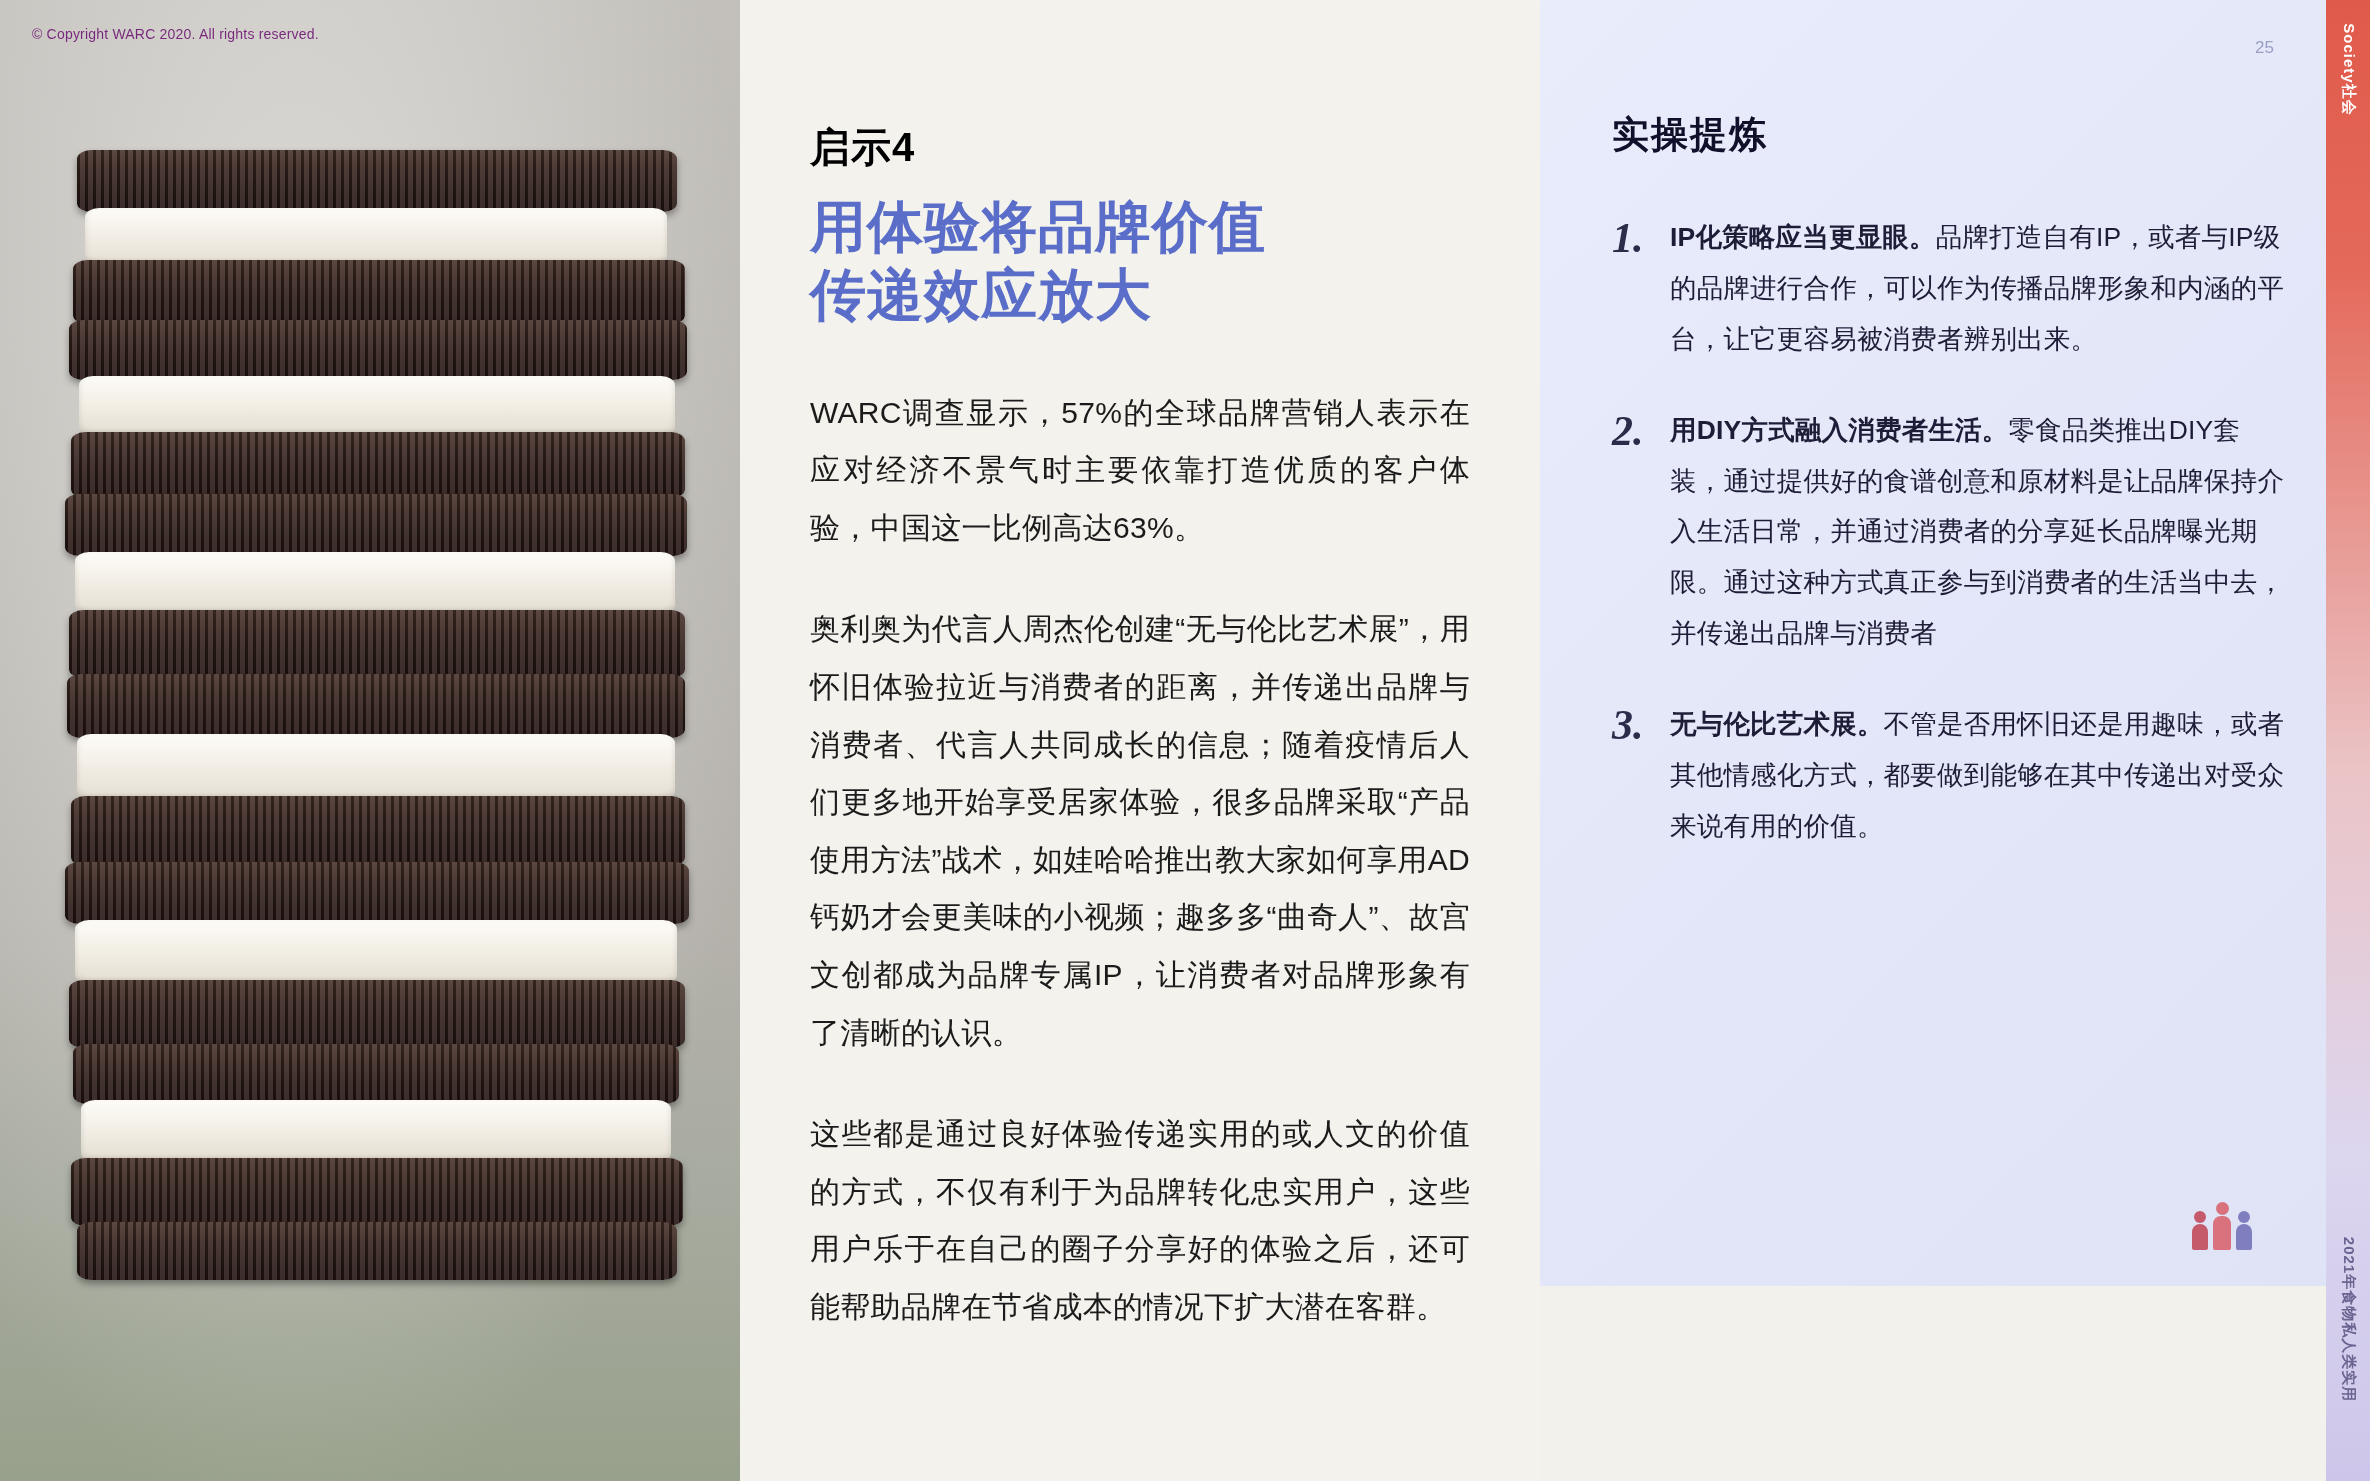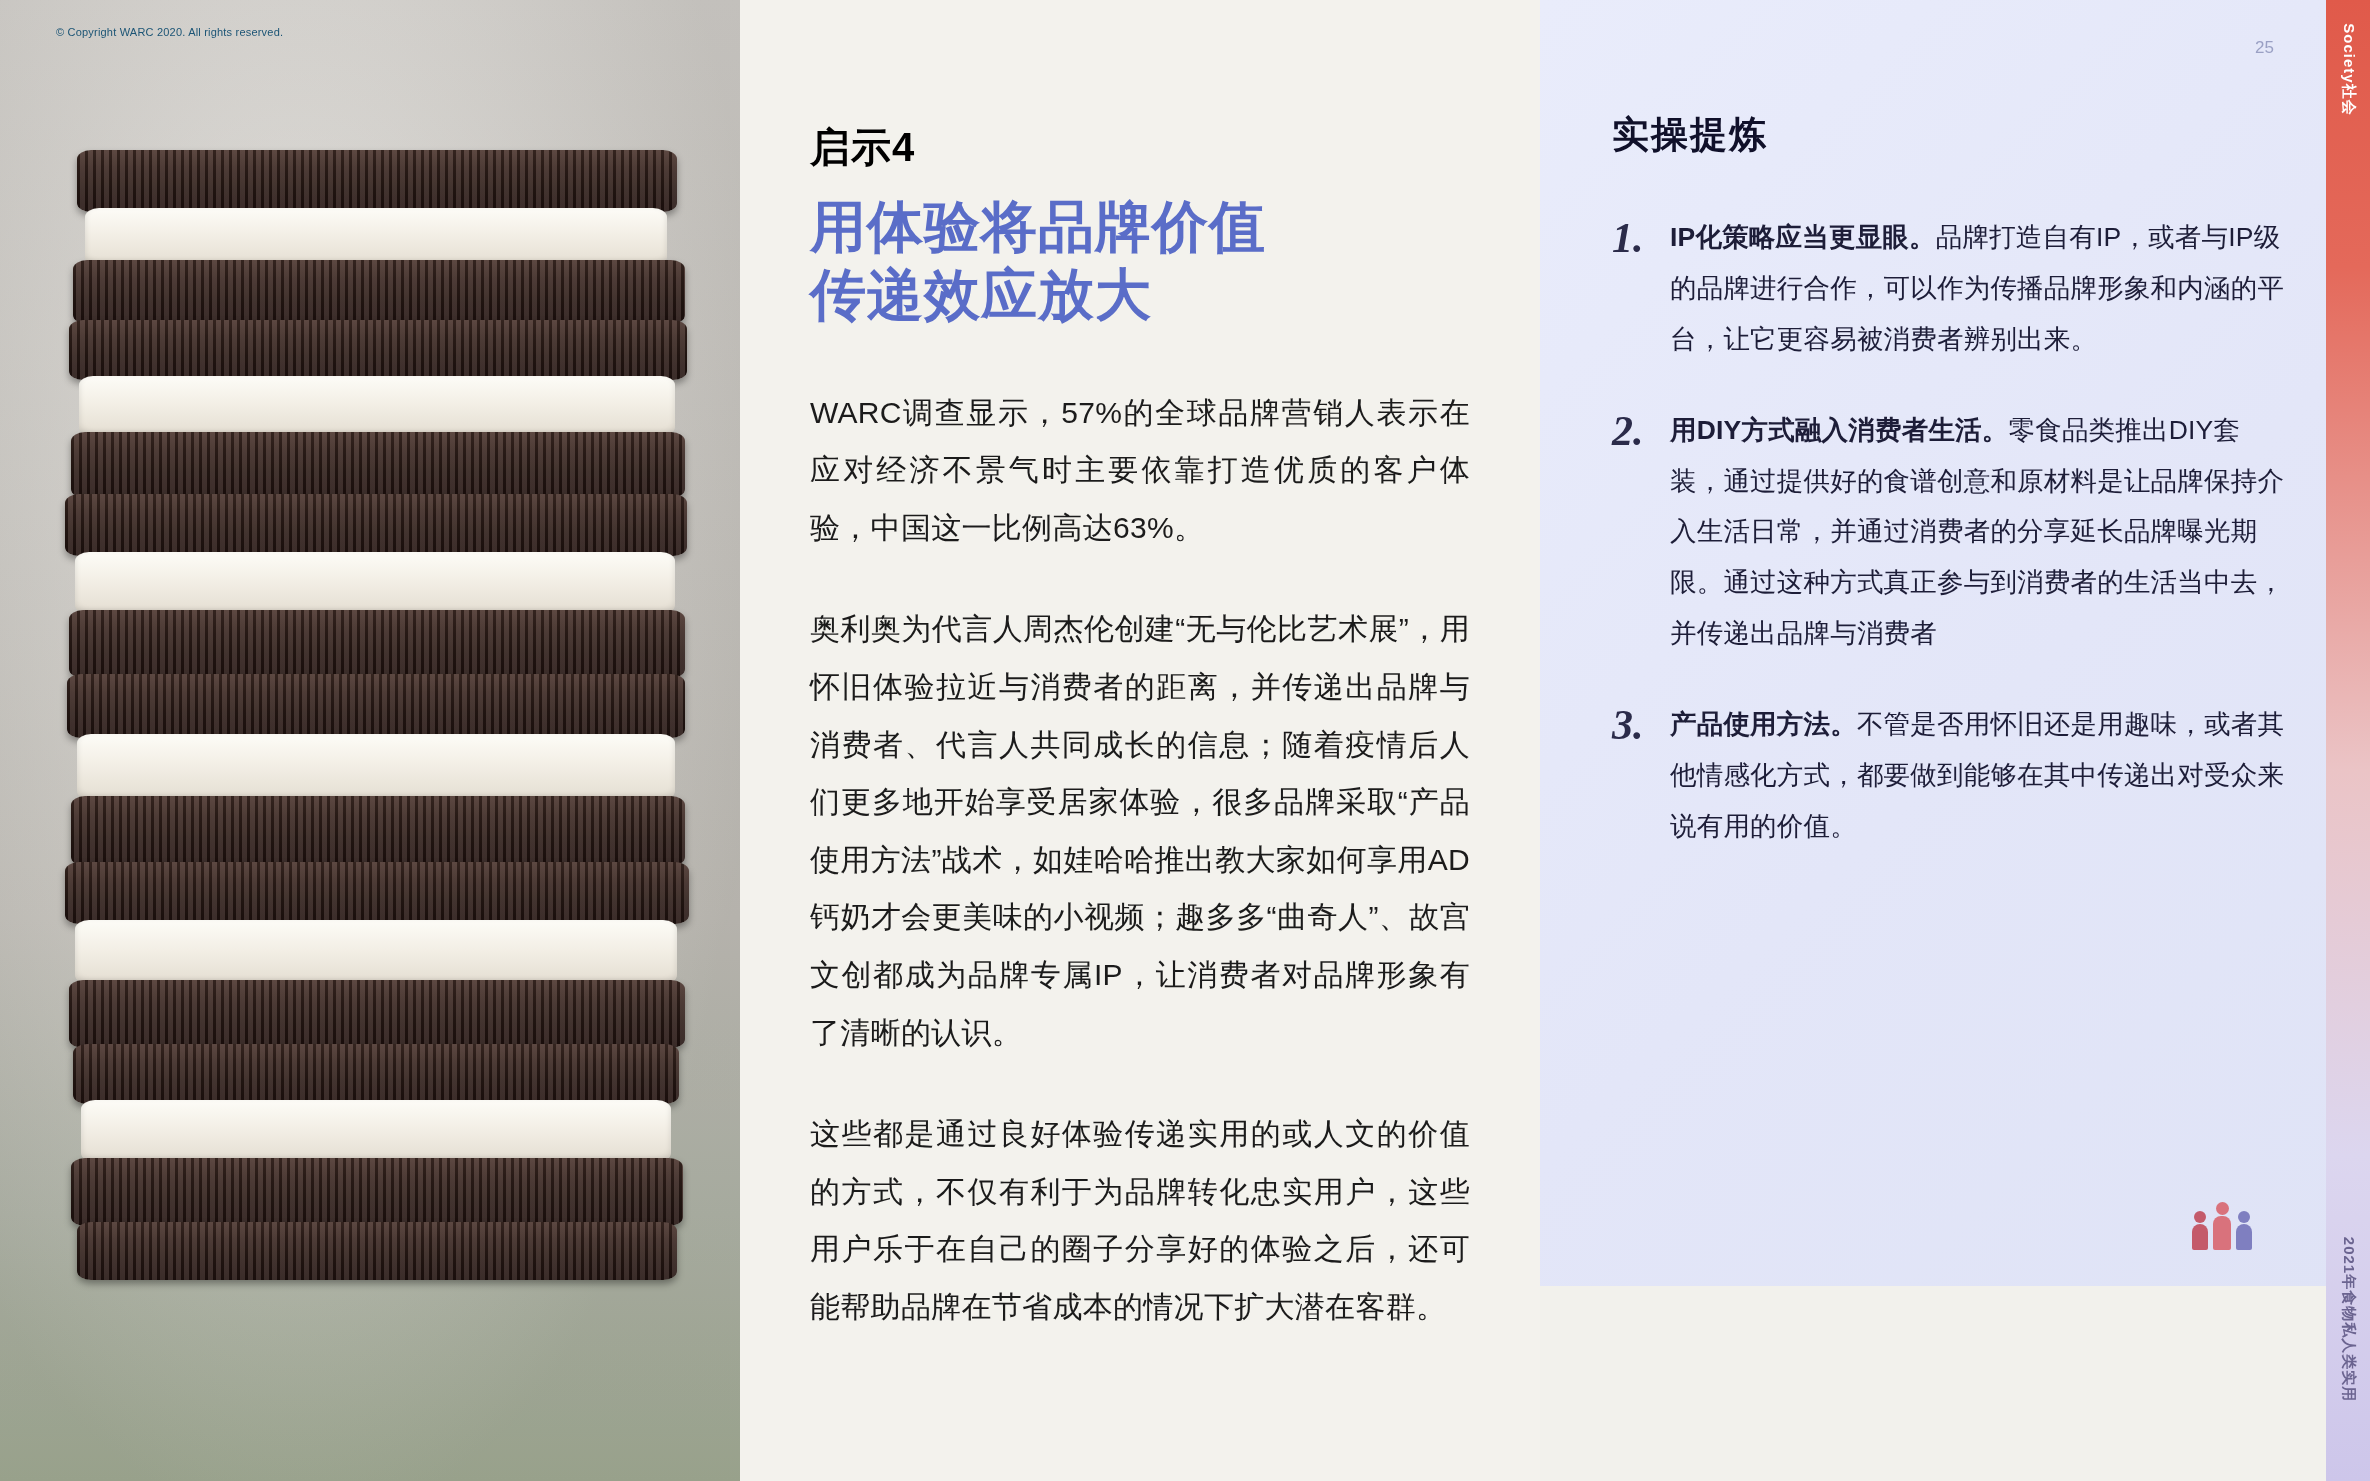--- a/index.html
+++ b/index.html
@@ -62,27 +62,26 @@
     box-shadow: 0 4px 7px rgba(0,0,0,0.35);
   }
   .cream {
     background: linear-gradient(to bottom, #fdfcf7 0%, #f3efe6 45%, #e4ded2 100%);
     box-shadow: inset 0 -3px 6px rgba(0,0,0,0.12);
   }
   .photo-credit {
     position: absolute;
     left: 32px;
     top: 26px;
-    color: #0c4a6e;
-    font-size: 11px;
+    color: #701a75;
+    font-size: 14px;
     letter-spacing: 0.2px;
     opacity: 0.92;
     z-index: 5;
     font-family: "Liberation Sans", sans-serif;
-    margin-left: 24px;
   }
 
   
   .text-panel {
     position: relative;
     flex: 0 0 800px;
     width: 800px;
     height: 1481px;
     background: #f3f2ed;
     padding: 0 70px;
@@ -272,21 +271,21 @@
       <div class="takeaway-item">
         <div class="tk-num">2.</div>
         <div class="tk-text">
           <b>用DIY方式融入消费者生活。</b><span>零食品类推出DIY套装，通过提供好的食谱创意和原材料是让品牌保持介入生活日常，并通过消费者的分享延长品牌曝光期限。通过这种方式真正参与到消费者的生活当中去，并传递出品牌与消费者</span>
         </div>
       </div>
 
       <div class="takeaway-item">
         <div class="tk-num">3.</div>
         <div class="tk-text">
-          <b>产品使用方法。</b><span>不管是否用怀旧还是用趣味，或者其他情感化方式，都要做到能够在其中传递出对受众来说有用的价值。</span>
+          <b>无与伦比艺术展。</b><span>不管是否用怀旧还是用趣味，或者其他情感化方式，都要做到能够在其中传递出对受众来说有用的价值。</span>
         </div>
       </div>
 
     </div>
 
     <div class="logo">
       <div class="logo-fig" style="left:0px;  width:16px; height:26px; background:#c45a6a;"></div>
       <div class="logo-head" style="left:2px;  bottom:27px; width:12px; height:12px; background:#c45a6a;"></div>
       <div class="logo-fig" style="left:21px; width:18px; height:34px; background:#d9727c;"></div>
       <div class="logo-head" style="left:24px; bottom:35px; width:13px; height:13px; background:#d9727c;"></div>

